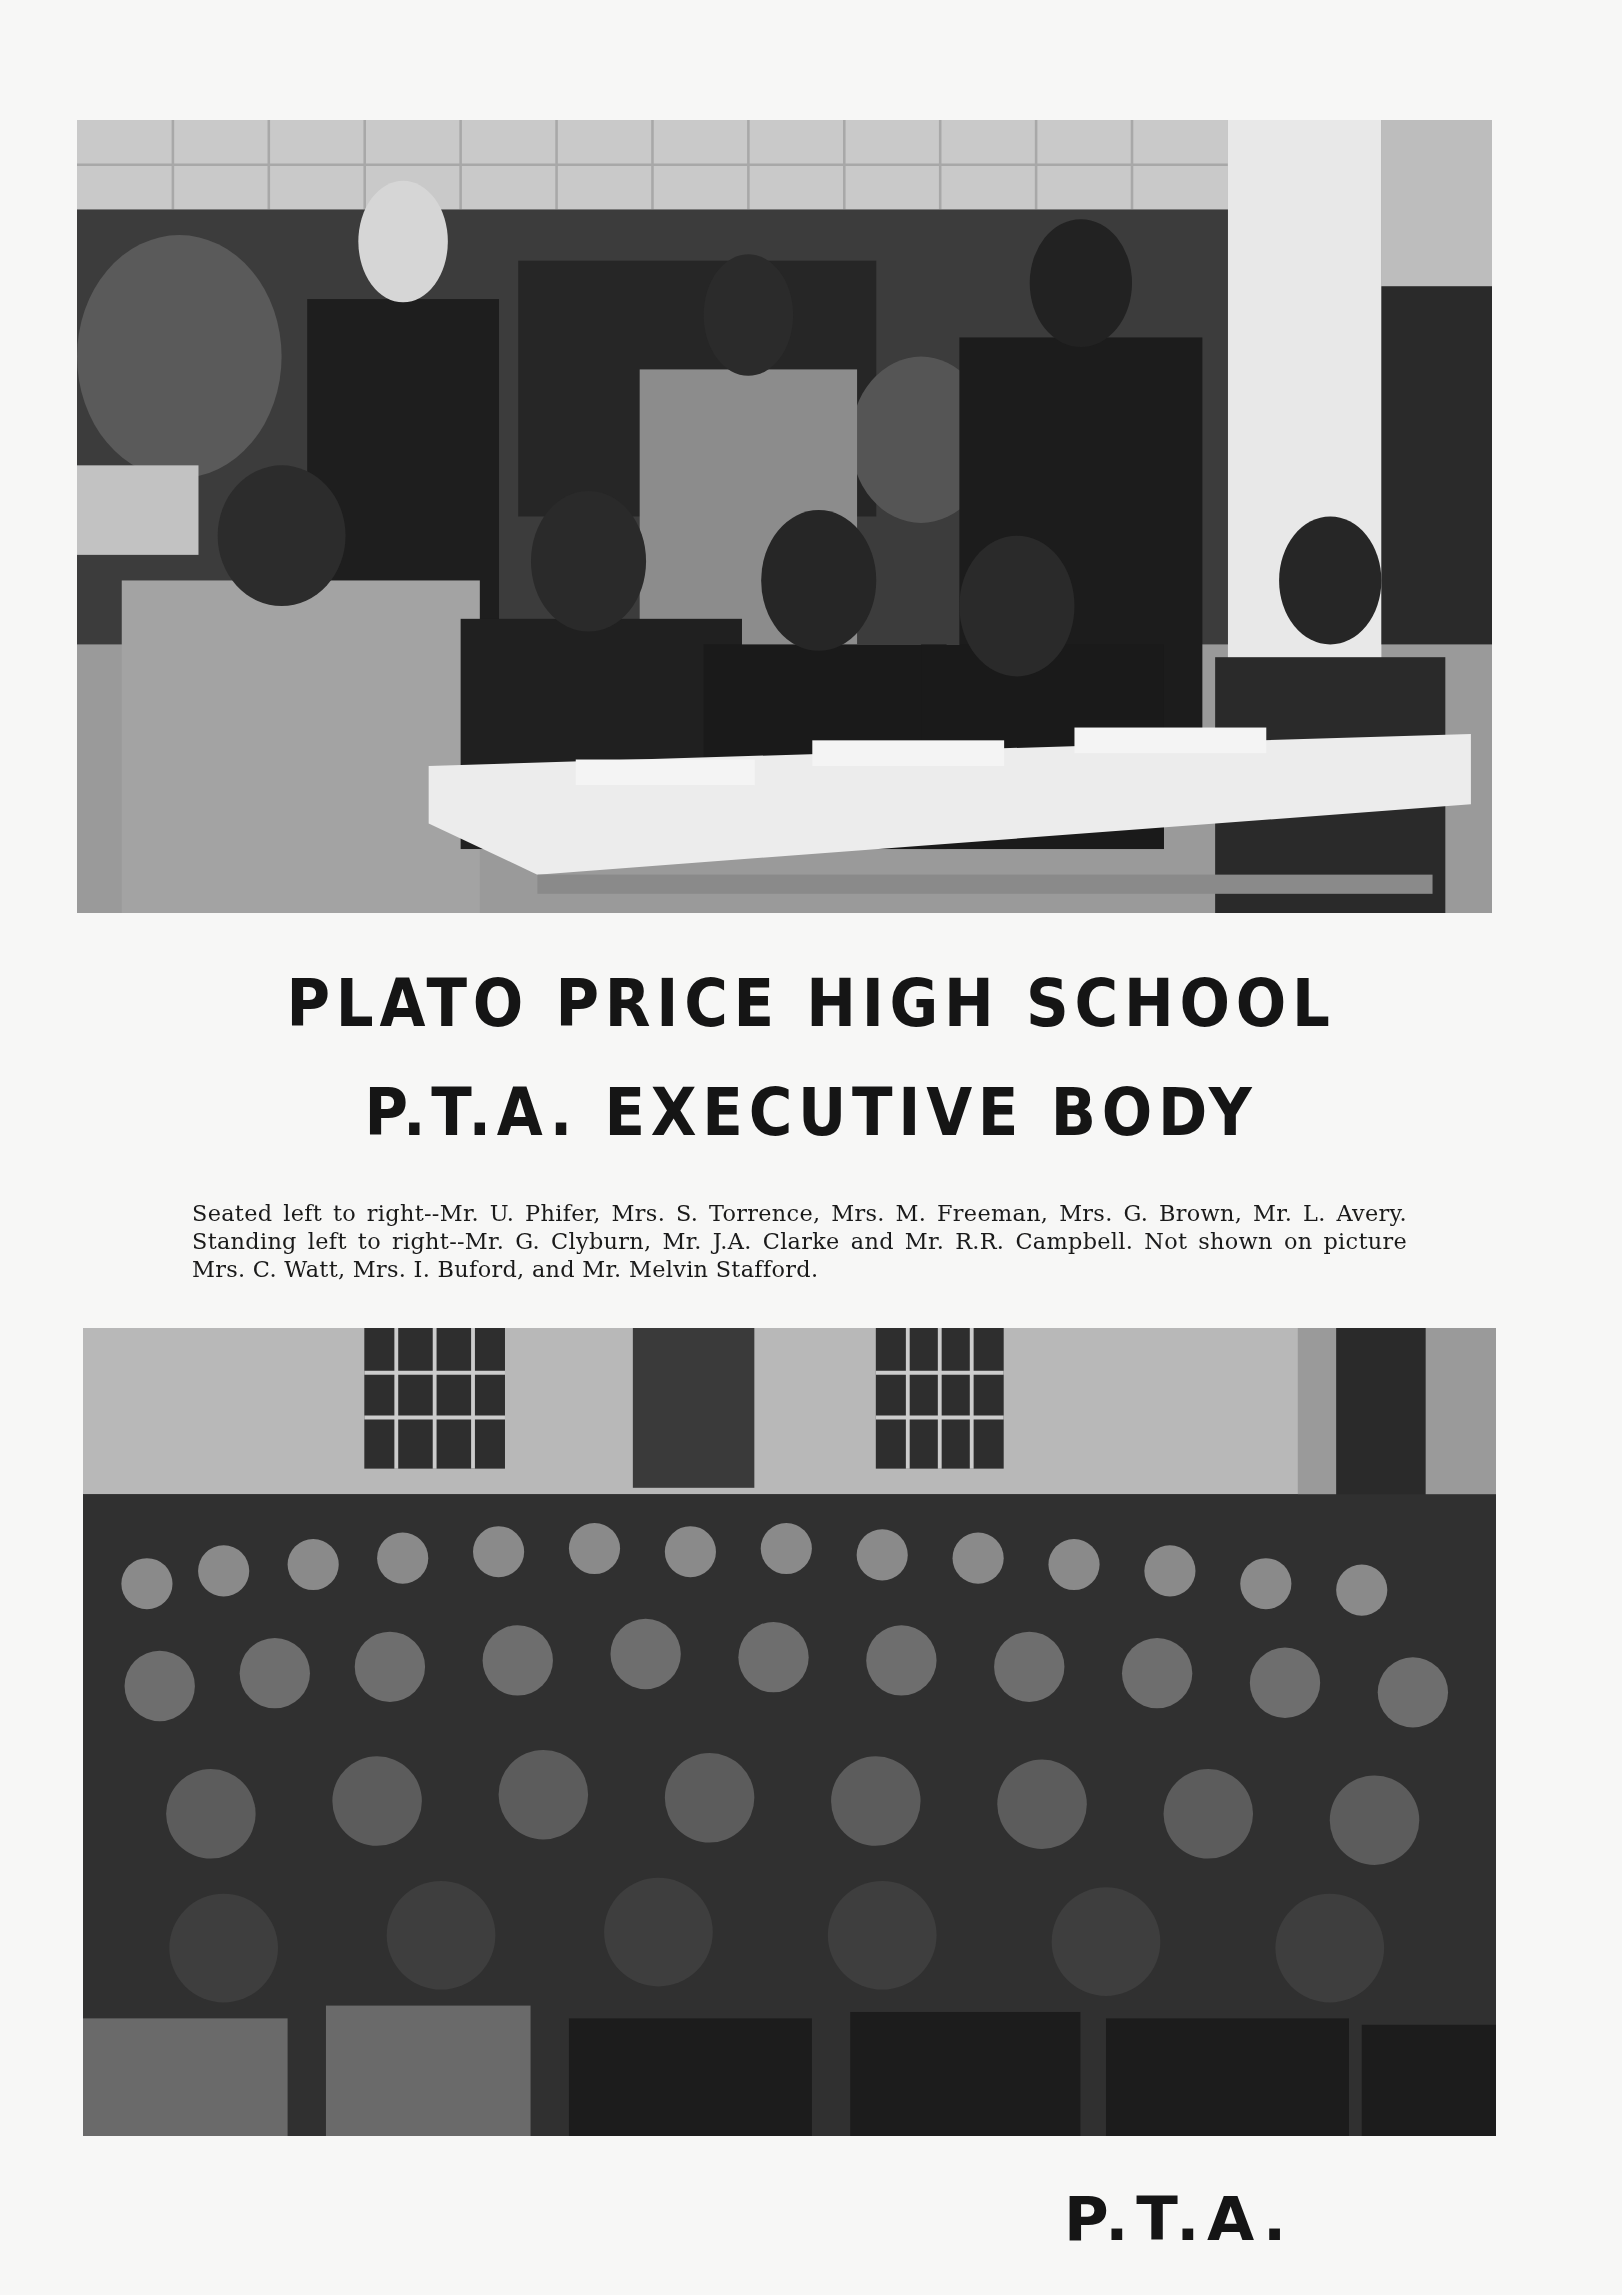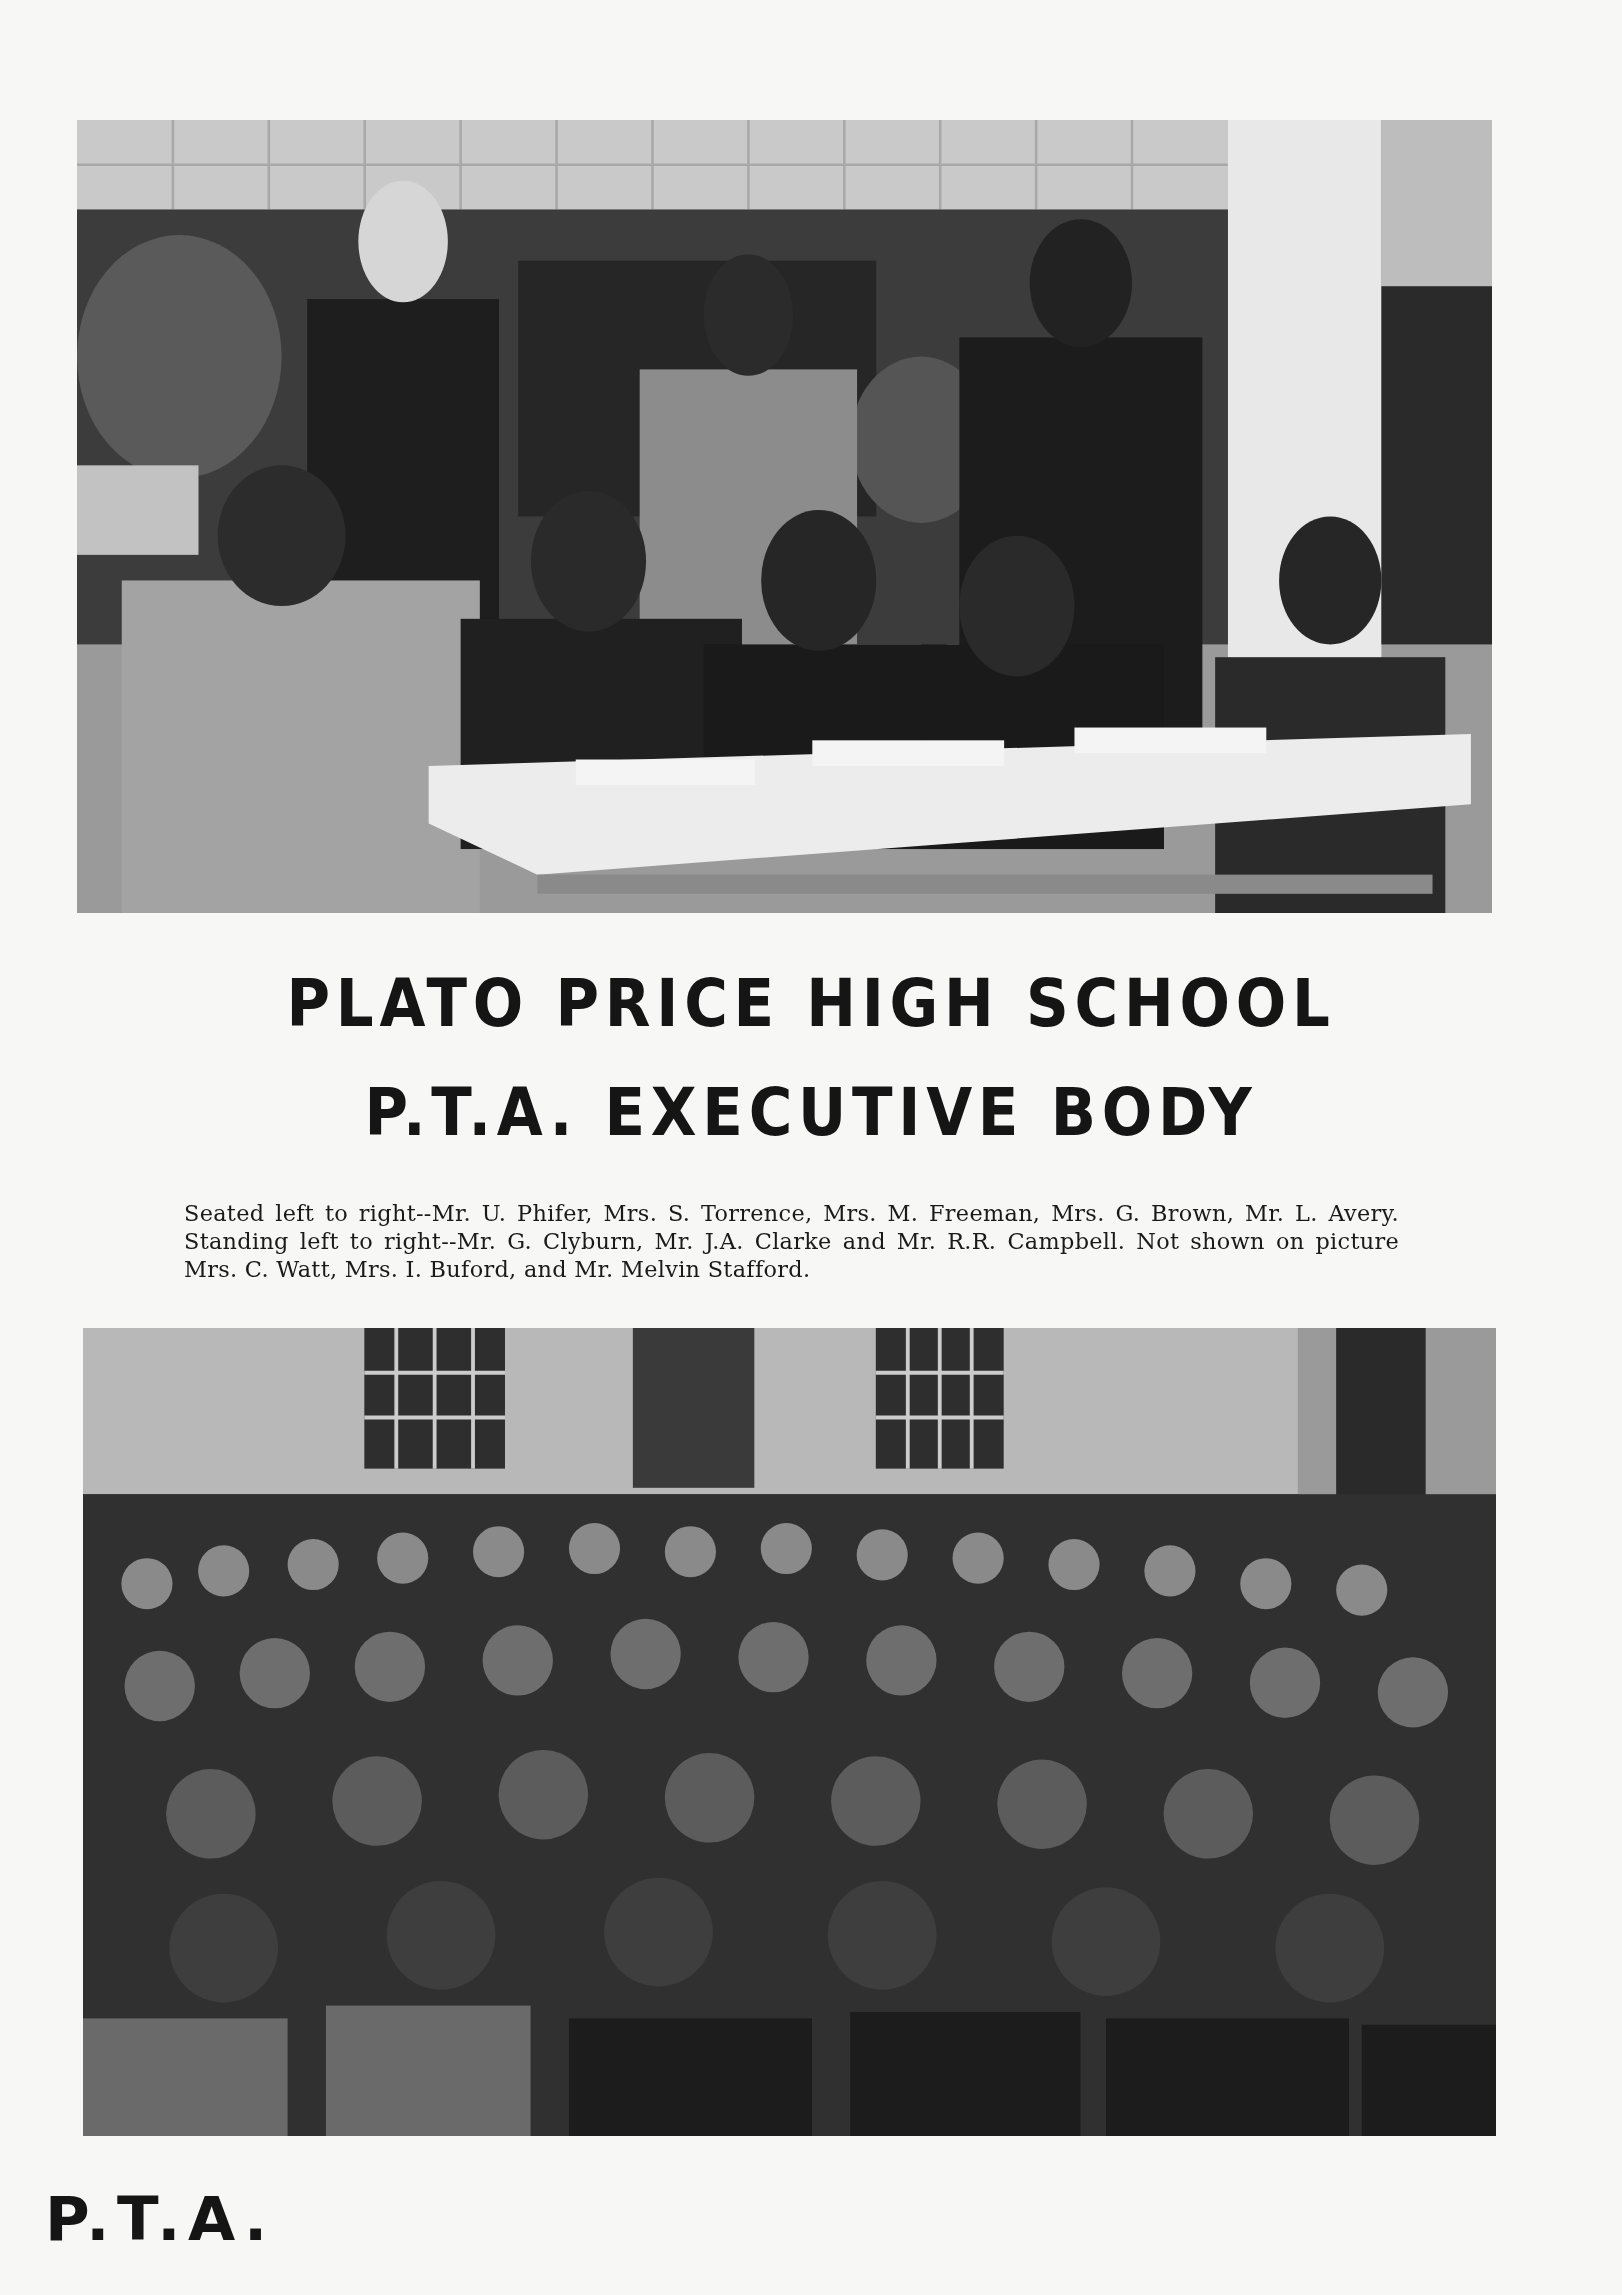--- a/index.html
+++ b/index.html
@@ -27,39 +27,38 @@
       font-family: "DejaVu Sans", sans-serif;
       font-weight: bold;
       letter-spacing: 6.4px;
       transform-origin: center;
     }
     #title-line-1 { top: 965px; font-size: 66px; transform: scaleX(0.9); }
     #title-line-2 { top: 1074px; font-size: 66px; transform: scaleX(0.9); }
 
     .caption {
       position: absolute;
-      left: 184px; top: 1199px; width: 1215px;
+      left: 192px; top: 1199px; width: 1215px;
       font-family: "DejaVu Serif", serif;
       font-size: 22.4px;
       line-height: 28px;
       color: #1a1a1a;
       text-align: justify;
       letter-spacing: 0.3px;
     }
     .footer-label {
       position: absolute;
       left: 0; width: 1294px;
       top: 2183px;
-      text-align: left;
+      text-align: right;
       font-family: "DejaVu Sans", sans-serif;
       font-weight: bold;
       font-size: 61px;
       letter-spacing: 7.7px;
       color: #151515;
-      margin-left: 45px;
     }
   </style>
 </head>
 <body>
 
 <div id="photo-top" class="photo">
   <svg viewBox="0 0 2213 1240" preserveAspectRatio="none">
     <rect x="0" y="0" width="2213" height="1240" fill="#9a9a9a"></rect>
 
     <rect x="0" y="0" width="1800" height="140" fill="#c9c9c9"></rect>

